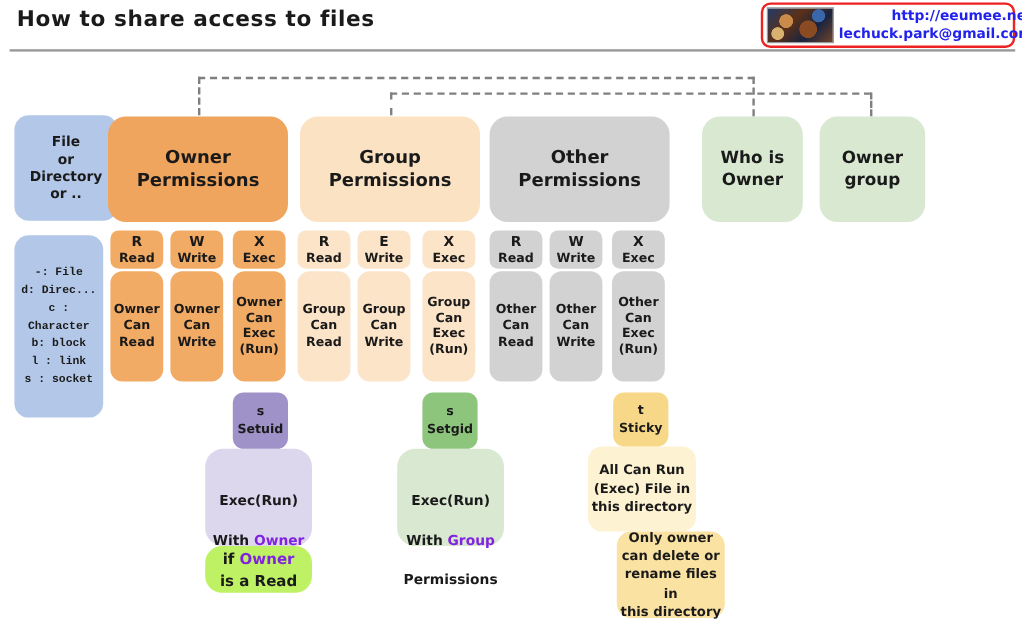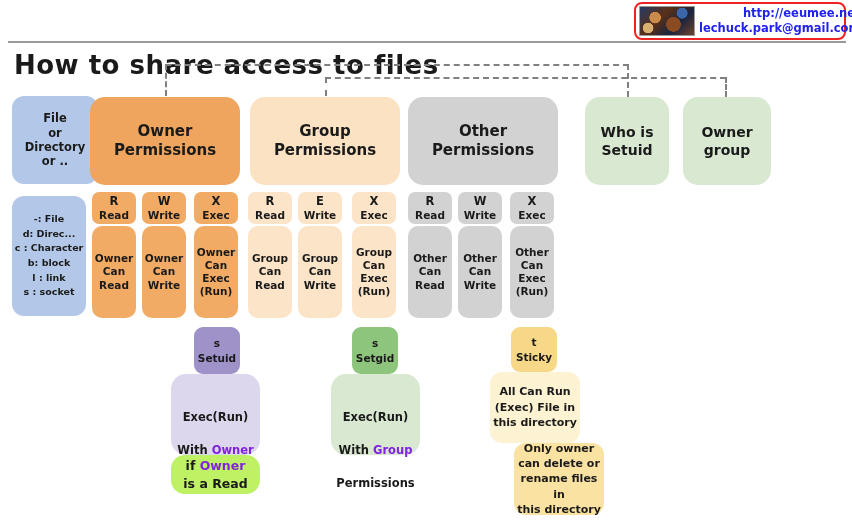--- a/index.html
+++ b/index.html
@@ -1,21 +1,21 @@
 <!DOCTYPE html>
 <html><head>
 <meta charset="utf-8">
 <style>
   html,body{margin:0;padding:0;background:#fff;}
   #stage{
     position:relative;width:852px;height:527px;background:#fff;overflow:hidden;
     font-family:"DejaVu Sans","Liberation Sans",sans-serif;color:#1a1a1a;
   }
   
-  .title{position:absolute;left:14px;top:6px;font-size:26px;font-weight:700;letter-spacing:.5px;white-space:nowrap;margin-top:44px;}
+  .title{position:absolute;left:14px;top:6px;font-size:18px;font-weight:700;letter-spacing:.5px;white-space:nowrap;}
   .rule{position:absolute;left:8px;top:41px;width:838px;border-top:2px solid #9a9a9a;}
   .badge{
     position:absolute;left:634px;top:2px;width:212px;height:38px;box-sizing:border-box;
     border:2px solid #ee2222;border-radius:8px;background:#fff;z-index:6;
     display:flex;align-items:center;gap:4px;padding:2px 4px 2px 3px;
   }
   .badge-photo{
     width:56px;height:30px;flex:0 0 56px;border:1px solid #9a9a9a;box-sizing:border-box;
     background:
       radial-gradient(circle at 28% 38%, #c98a4a 0 13%, rgba(0,0,0,0) 14%),
@@ -44,21 +44,21 @@
   .ogroup-box{left:683px;width:88px;background:#d9e8d1;font-size:14px;}
   
   .colhead{top:192px;height:32px;width:44px;border-radius:7px;font-size:10.5px;line-height:1.2;flex-direction:column;}
   .colhead .ltr{font-size:11.5px;}
   
   .cell{top:226px;height:92px;width:44px;border-radius:10px;font-size:10.5px;line-height:1.25;}
   .c-owner{background:#f2ab64;}
   .c-group{background:#fce4c8;}
   .c-other{background:#d2d2d2;}
   
-  .legend{left:12px;top:196px;width:74px;height:120px;background:#b3c8e8;border-radius:12px;font-size:9.5px;line-height:1.55;}
+  .legend{left:12px;top:196px;width:74px;height:152px;background:#b3c8e8;border-radius:12px;font-size:9.5px;line-height:1.55;font-family:Liberation Mono, monospace;}
   
   .sbadge{width:46px;height:47px;border-radius:9px;top:327px;font-size:10.5px;line-height:1.35;z-index:3;}
   .setuid-badge{left:194px;background:#9e92c8;}
   .setgid-badge{left:352px;background:#8ec57d;}
   .sticky-badge{left:511px;background:#f7d888;height:45px;}
   .effect{width:89px;height:81px;border-radius:15px;top:374px;font-size:11.5px;line-height:1.45;z-index:1;display:block;padding-top:18px;}
   .setuid-effect{left:171px;background:#ddd7ed;}
   .setgid-effect{left:331px;background:#d9e8d1;}
   .warn{left:171px;top:455px;width:89px;height:39px;border-radius:14px;background:#bef264;font-size:12.5px;line-height:1.4;z-index:2;}
   .note1{left:490px;top:372px;width:90px;height:71px;border-radius:12px;background:#fdf2d2;font-size:11px;line-height:1.4;z-index:1;text-align:center;}
@@ -92,21 +92,21 @@
 or
 Directory
 or ..</div>
   <div class="box bigbox owner-head">Owner
 Permissions</div>
   <div class="box bigbox group-head">Group
 Permissions</div>
   <div class="box bigbox other-head">Other
 Permissions</div>
   <div class="box bigbox who-box">Who is
-Setuid</div>
+Owner</div>
   <div class="box bigbox ogroup-box">Owner
 group</div>
 
   <div class="box legend">-: File
 d: Direc...
 c : Character
 b: block
 l : link
 s : socket</div>
 

